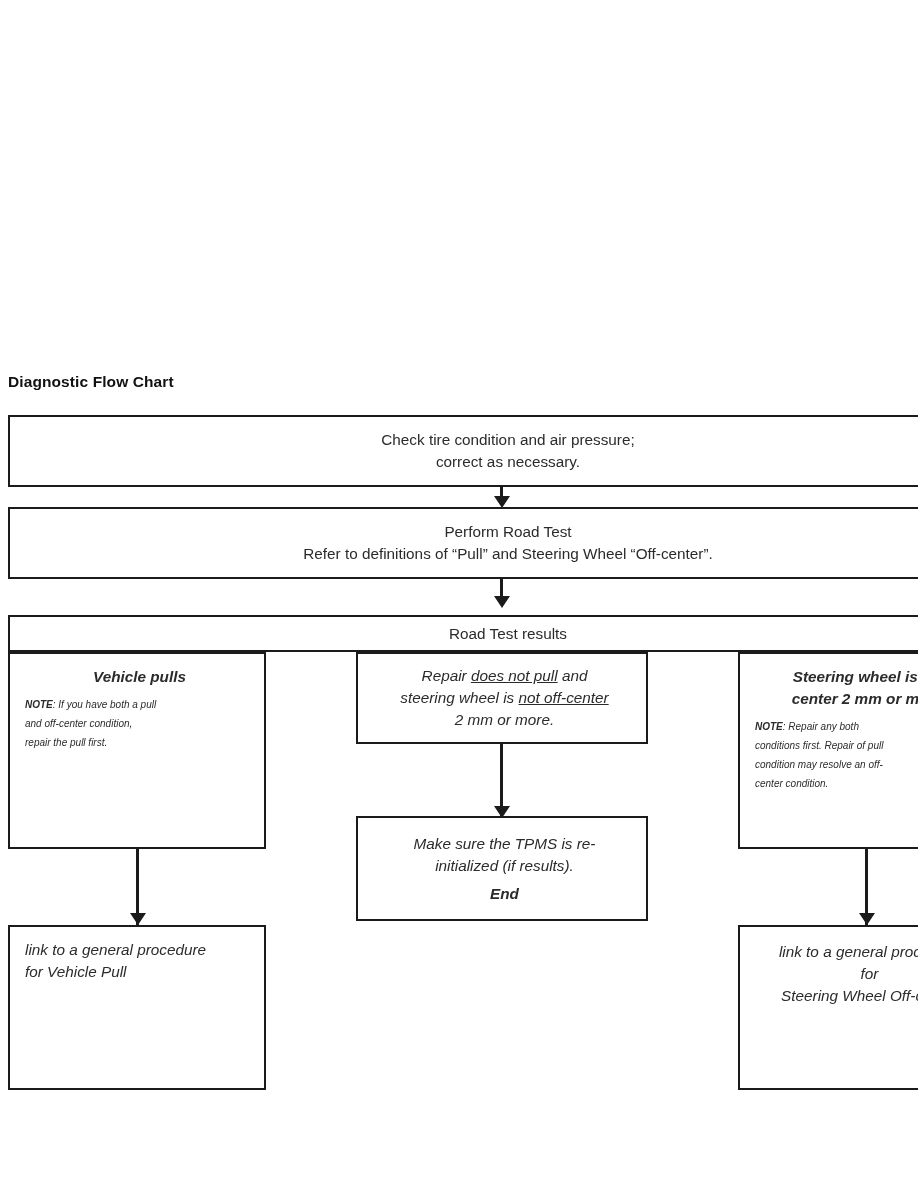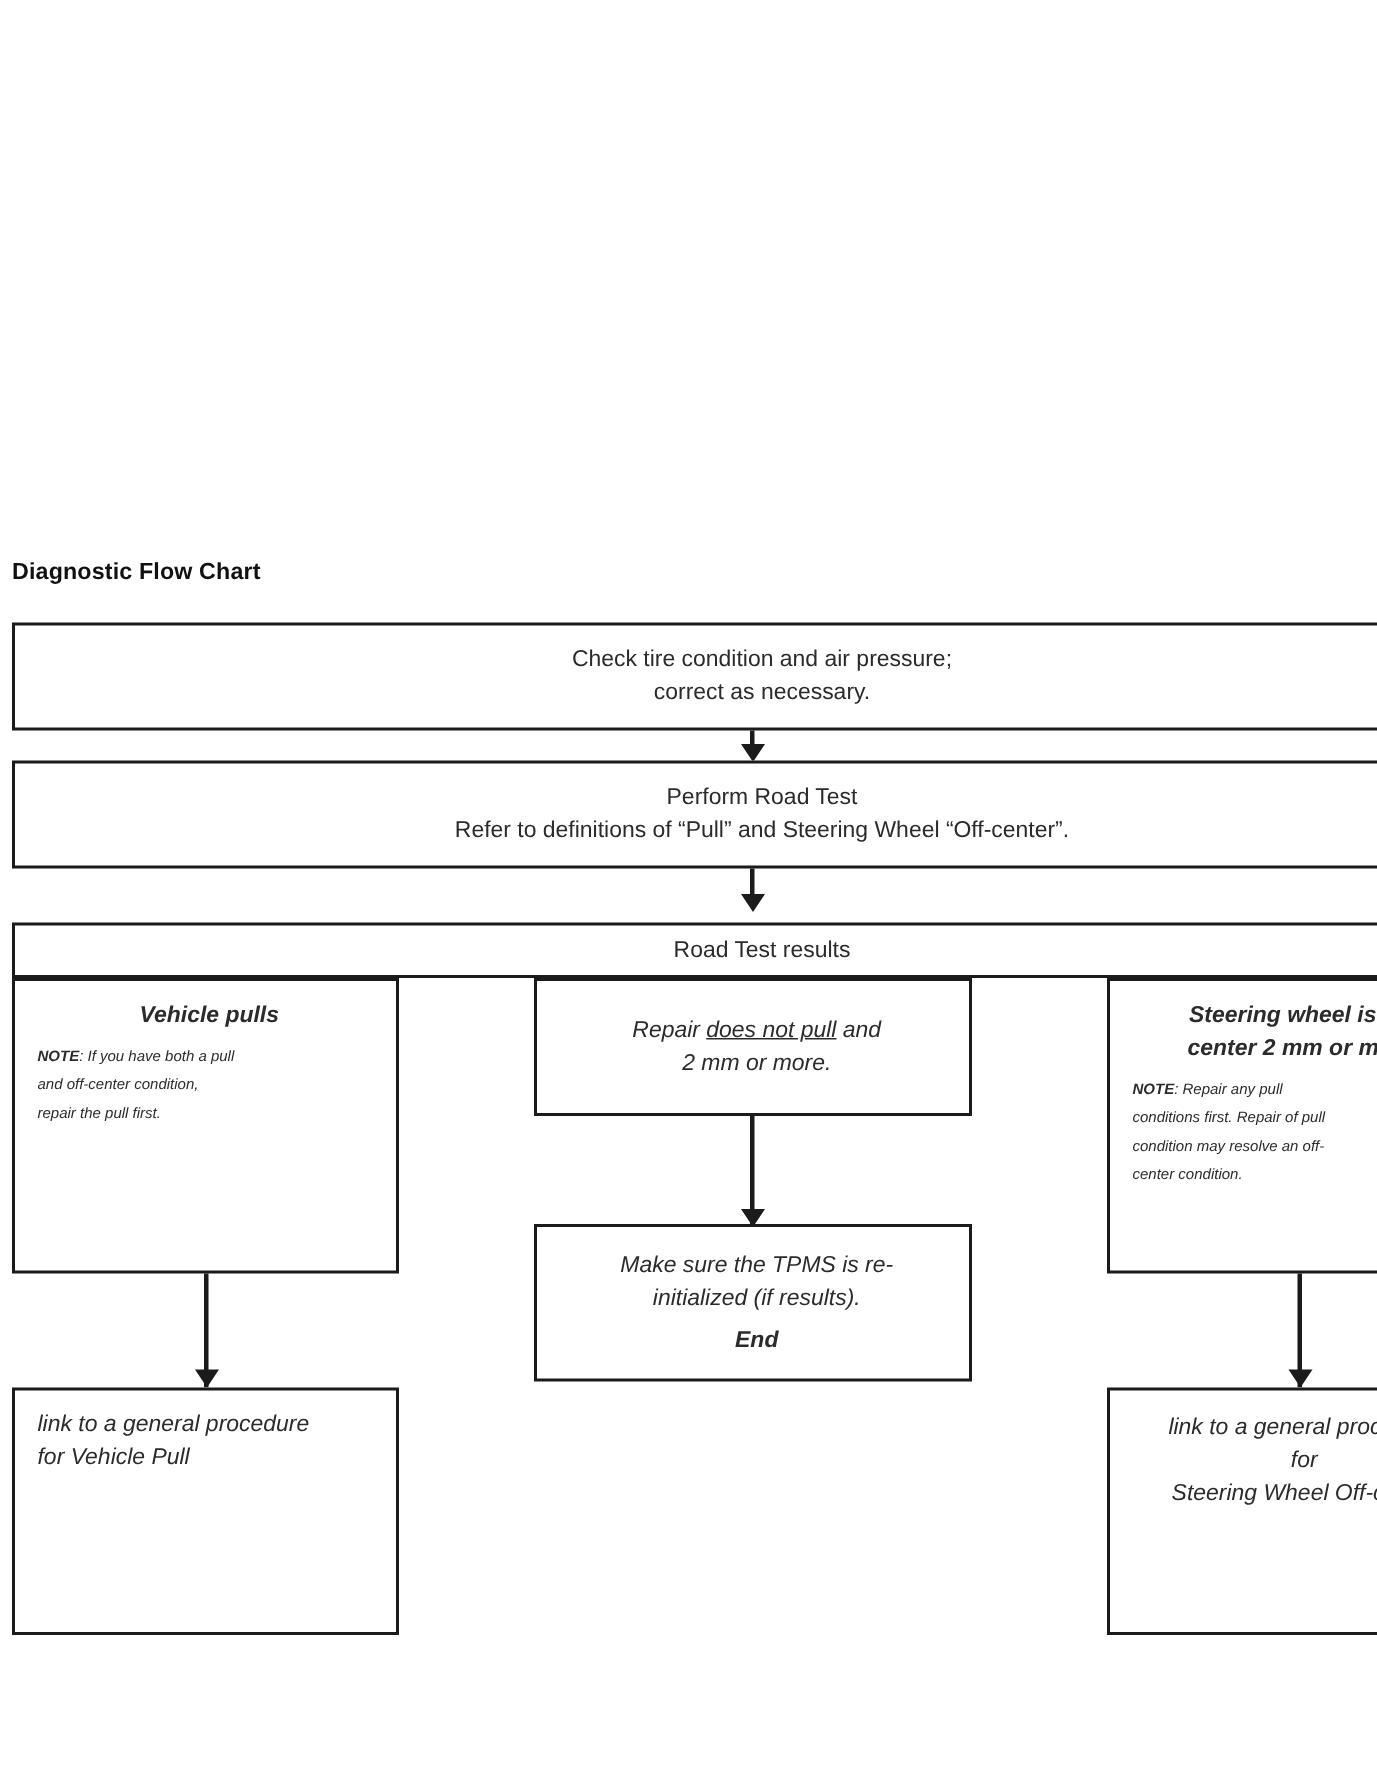--- a/index.html
+++ b/index.html
@@ -118,28 +118,29 @@
     <span class="gap-sm blk"></span>
     <span class="line left t13"><span class="bold">NOTE</span><span>: If you have both a pull</span></span>
     <span class="line left t13">and off-center condition,</span>
     <span class="line left t13">repair the pull first.</span>
   </div>
 
   <div class="divider" style="left:266px; top:652px; height:0px;"></div>
 
   <div class="node center pad-h" style="left:356px; top:652px; width:292px; height:92px;">
     <span class="line t15"><span>Repair </span><span class="u">does not pull</span><span> and</span></span>
+    <span class="line t15"><span>steering wheel is </span><span class="u">not off-center</span></span>
     <span class="line t15">2 mm or more.</span>
   </div>
 
   <div class="node top-anchor pad-h" style="left:738px; top:652px; width:258px; height:197px; padding-top:12px;">
     <span class="line center t15 bold">Steering wheel is off-</span>
     <span class="line center t15 bold">center 2 mm or more.</span>
     <span class="gap-sm blk"></span>
-    <span class="line left t13"><span class="bold">NOTE</span><span>: Repair any pull</span></span>
+    <span class="line left t13"><span class="bold">NOTE</span><span>: Repair any both</span></span>
     <span class="line left t13">conditions first. Repair of pull</span>
     <span class="line left t13">condition may resolve an off-</span>
     <span class="line left t13">center condition.</span>
   </div>
 
   <div class="stem" style="left:500px; top:744px; height:72px;"></div>
   <div class="arrowhead" style="left:494px; top:806px;"></div>
 
   <div class="node center pad-h" style="left:356px; top:816px; width:292px; height:105px;">
     <span class="line t15">Make sure the TPMS is re-</span>

